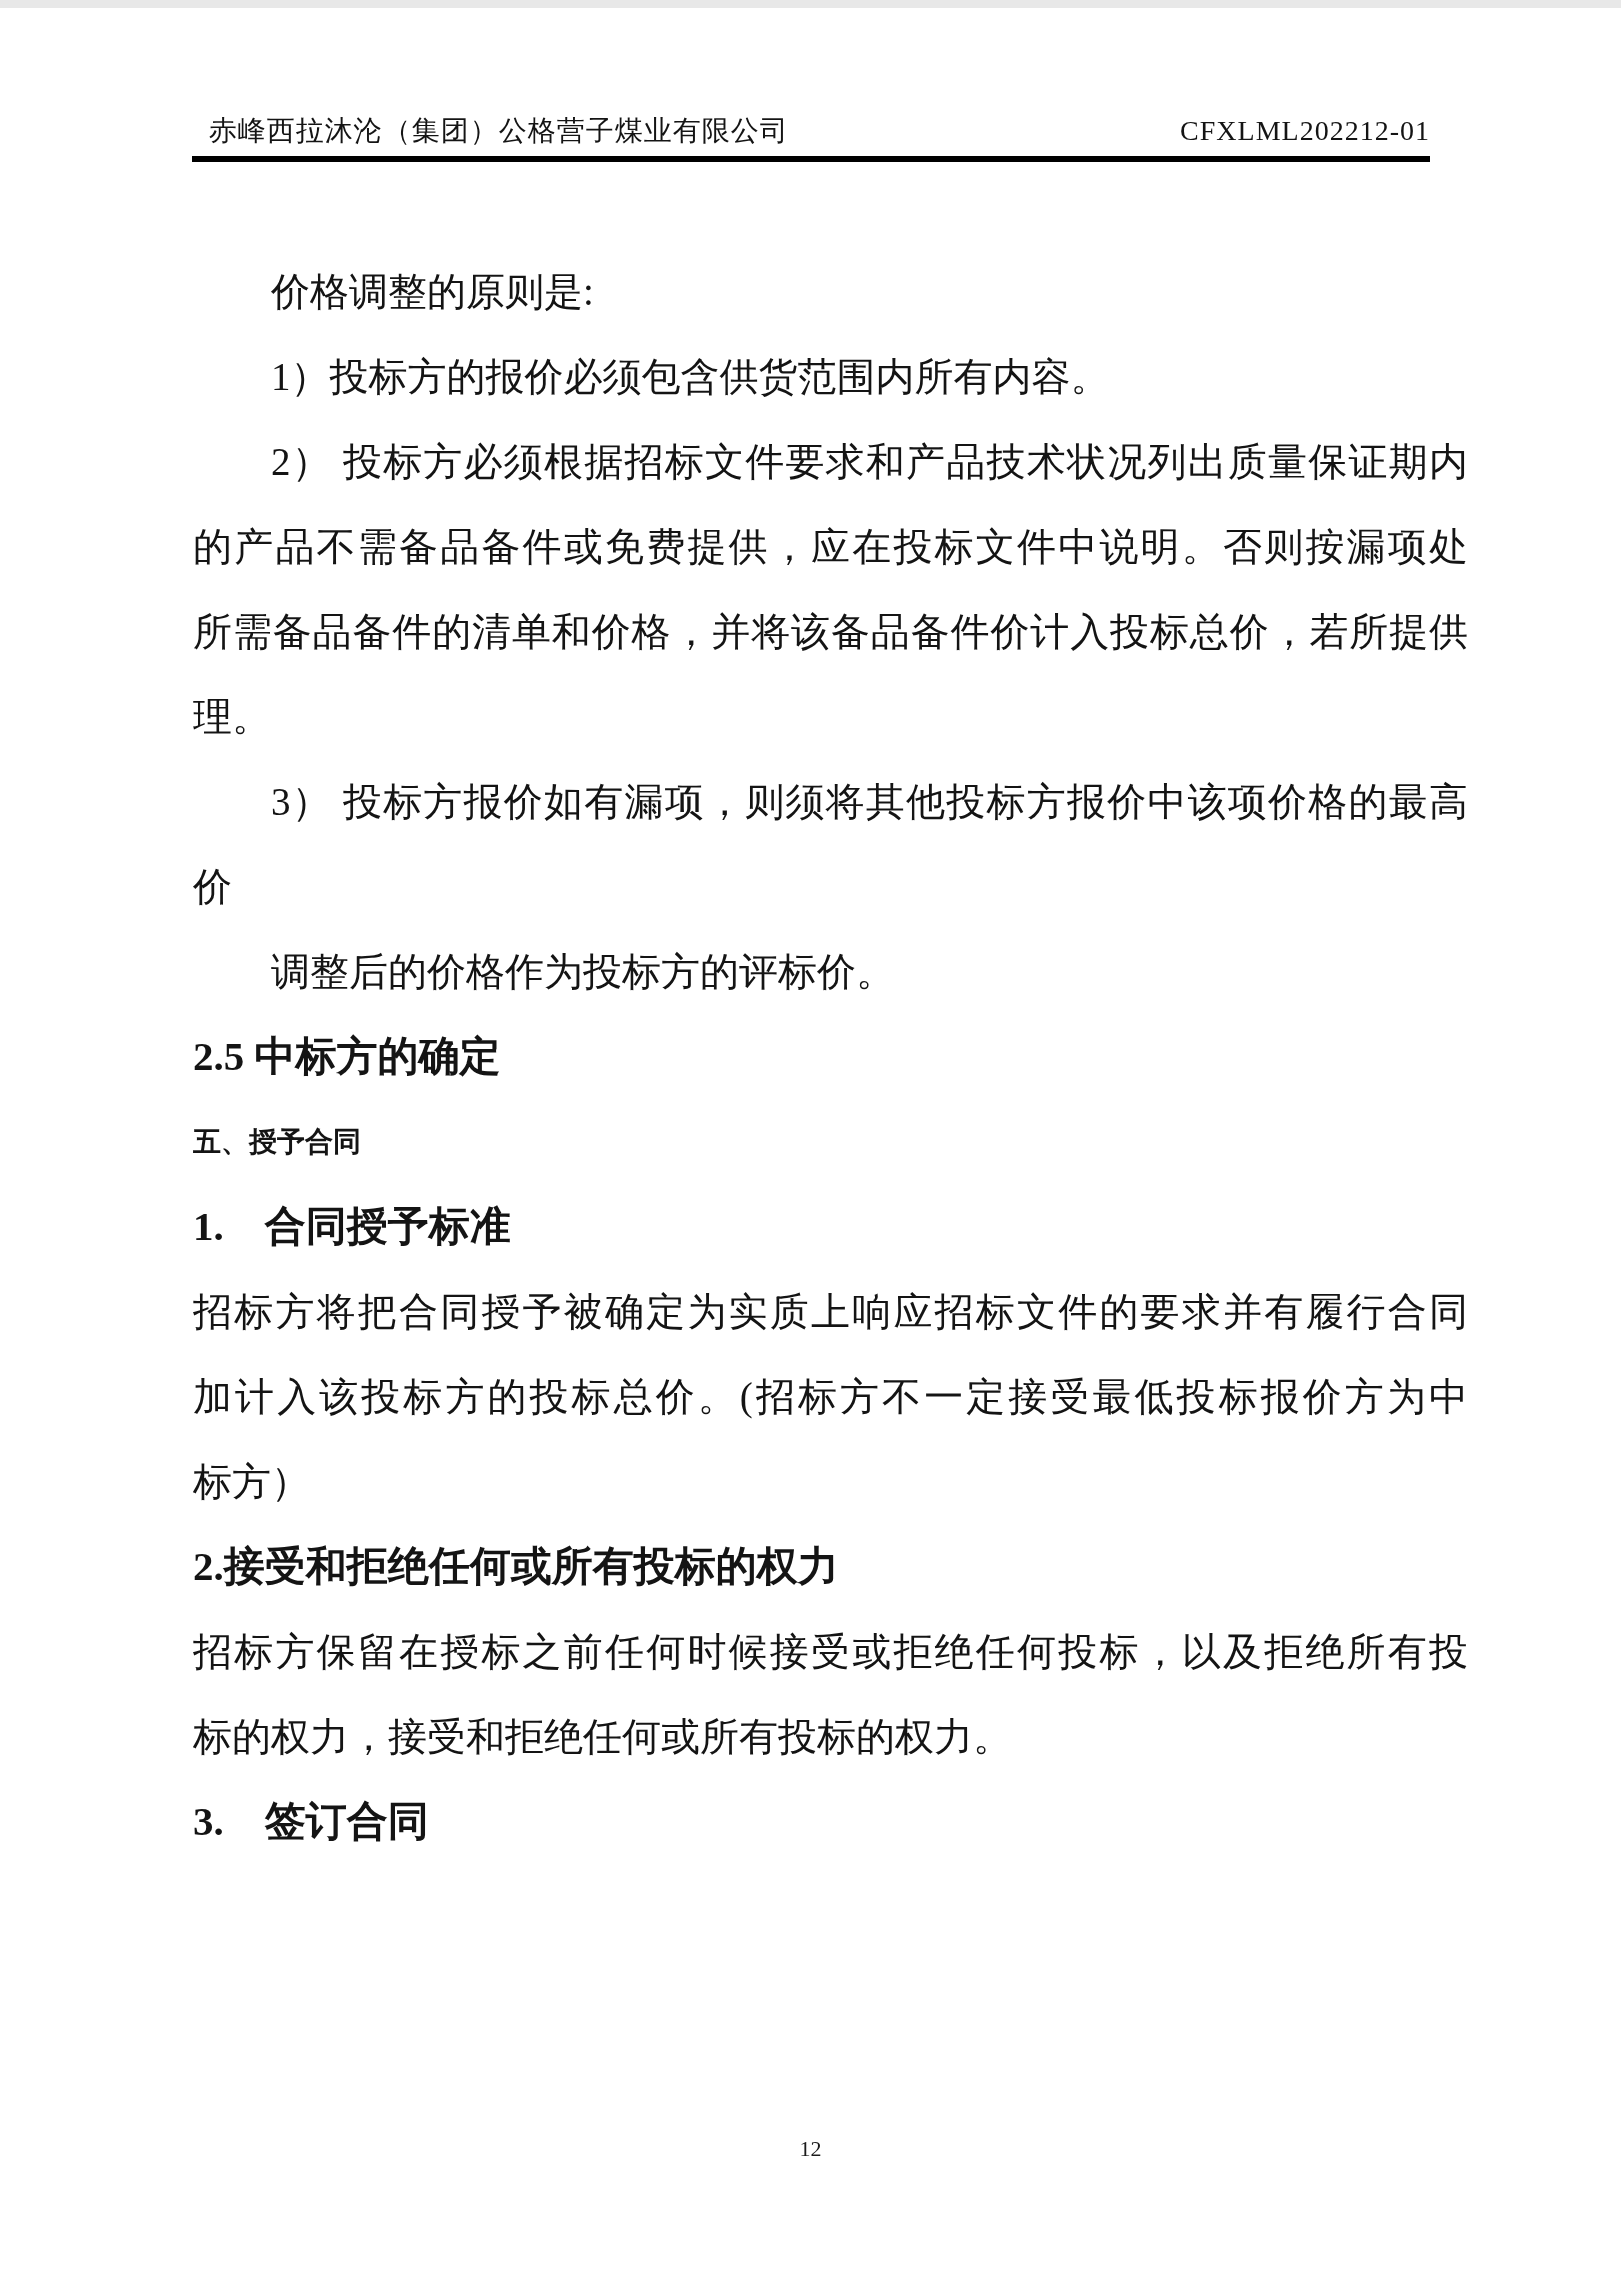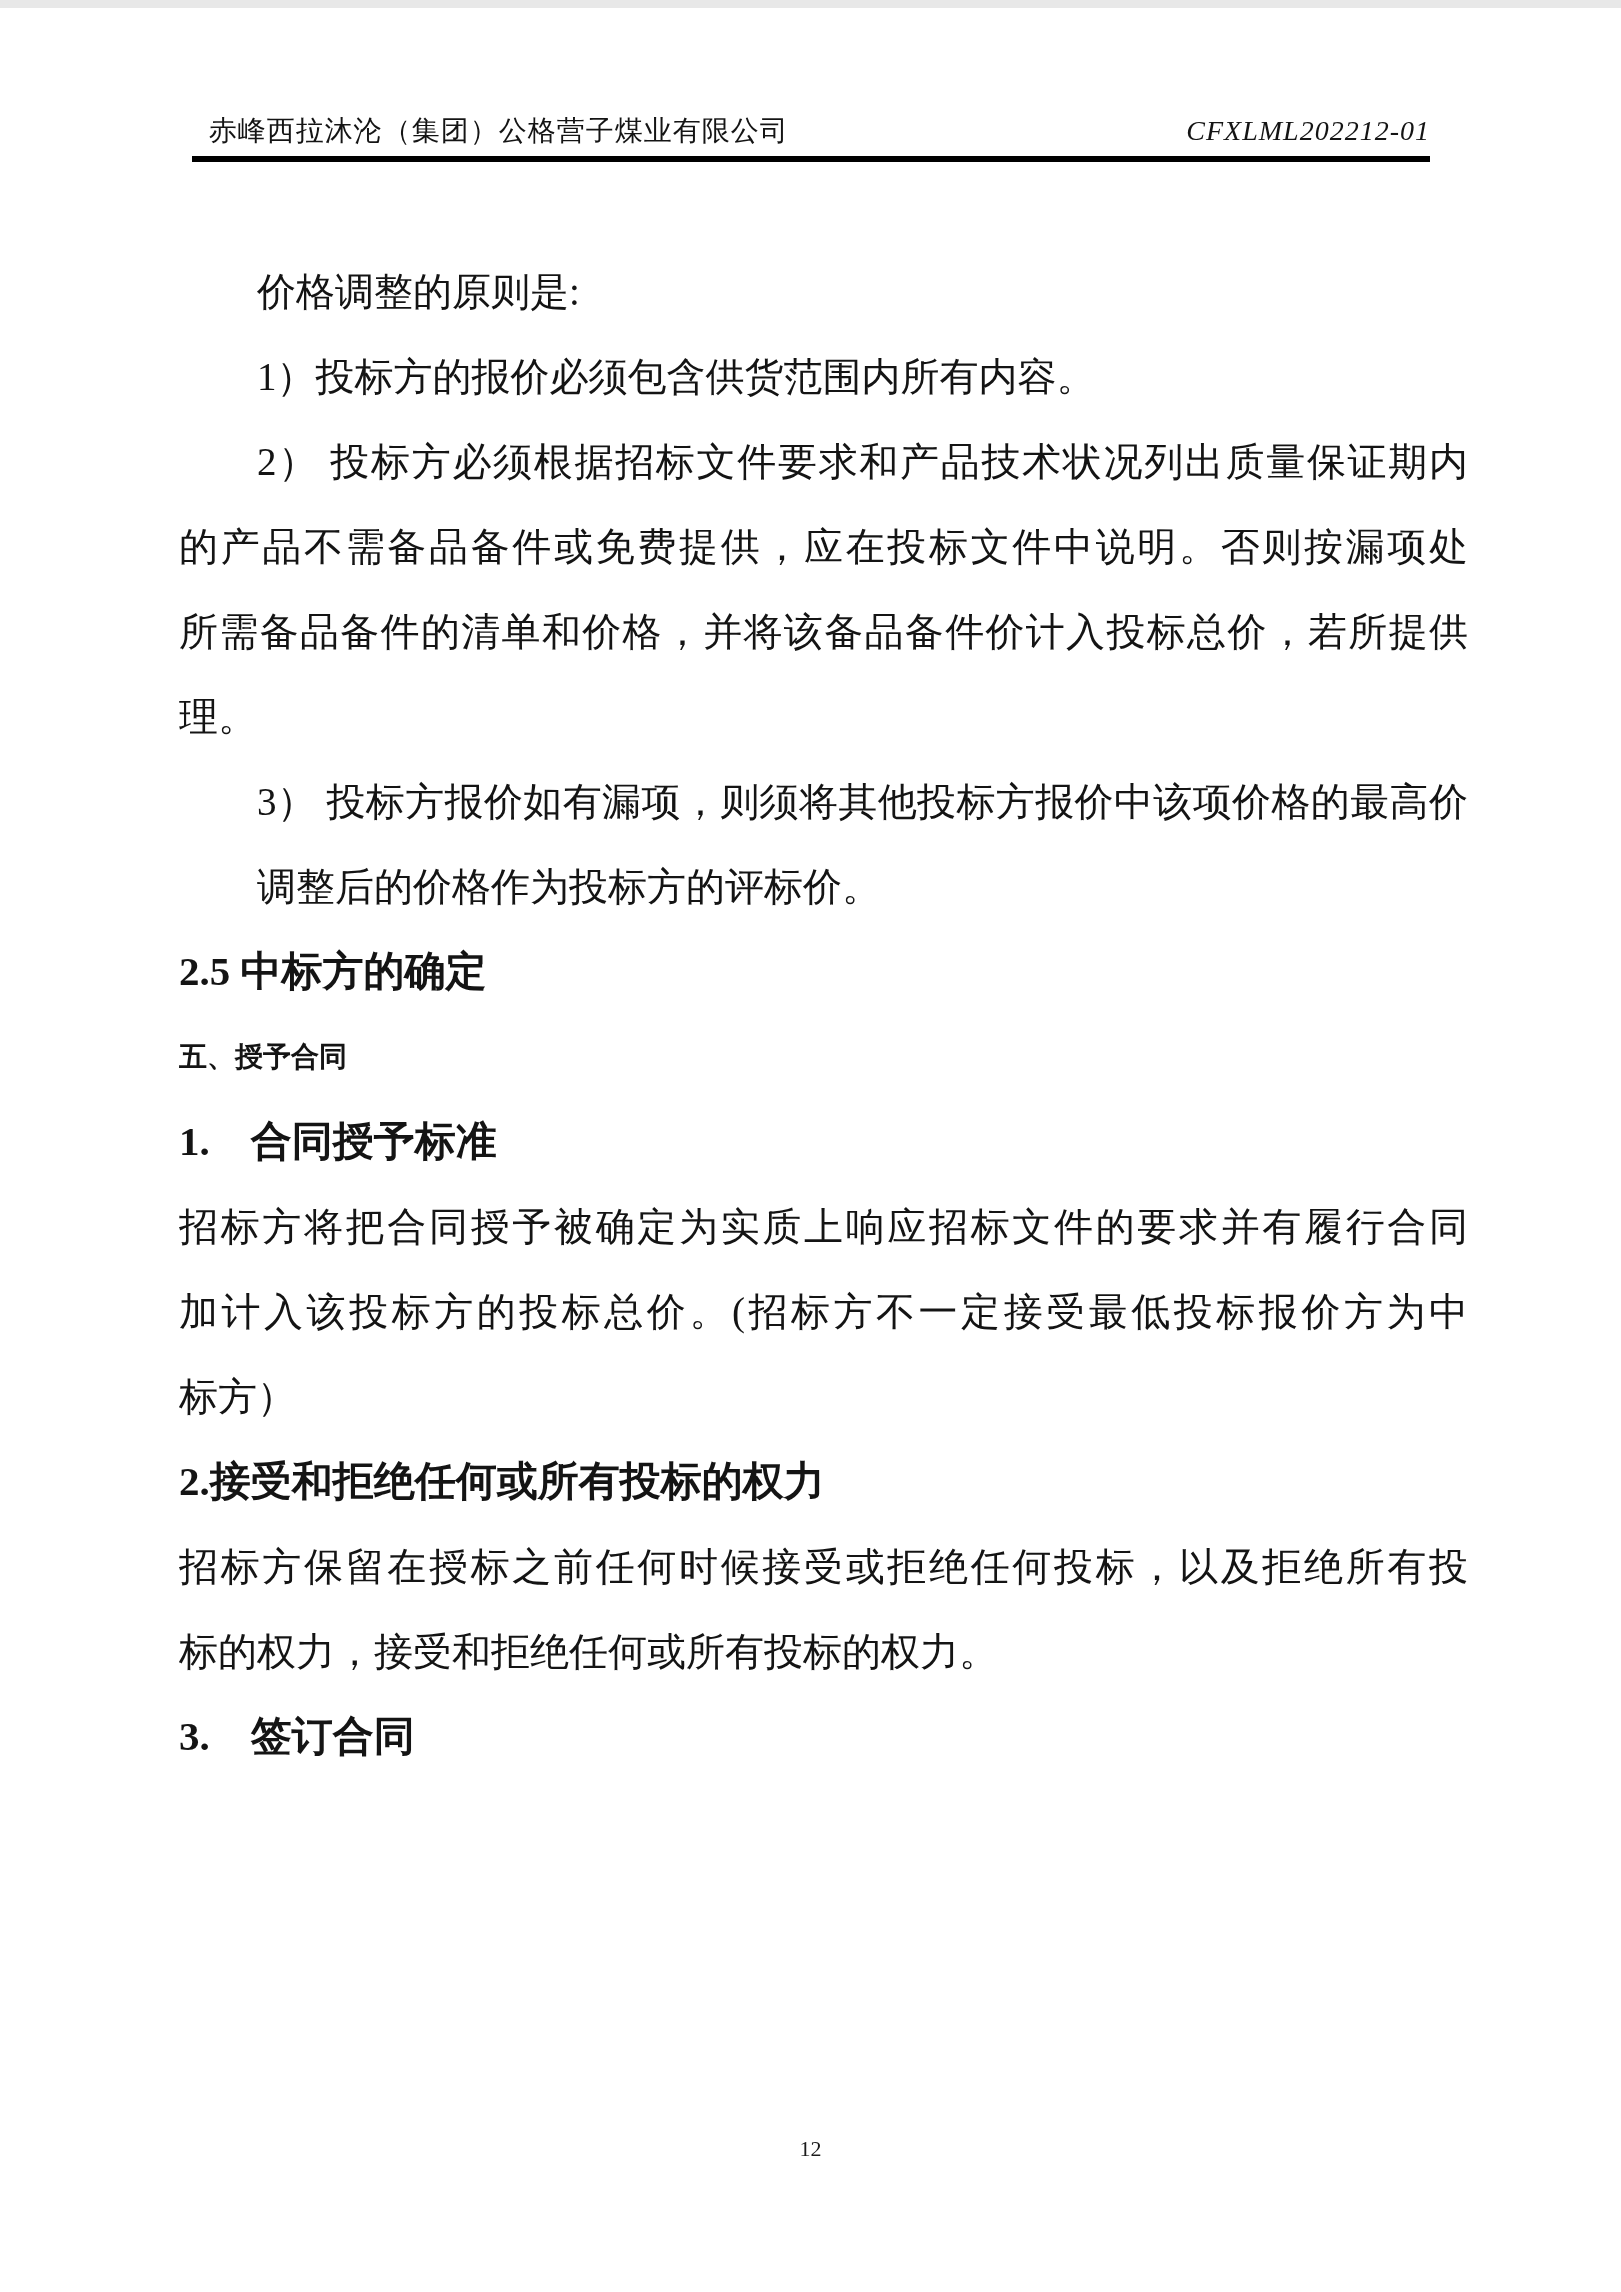--- a/index.html
+++ b/index.html
@@ -13,28 +13,28 @@
     overflow:hidden;
   }
   
   .hdr{
     position:absolute;top:100px;left:193px;right:191px;
     display:flex;justify-content:space-between;align-items:flex-end;
     font-size:28px;line-height:45px;
     white-space:nowrap;
   }
   .hdr-company{padding-left:15.7px;letter-spacing:1px;}
-  .hdr-docnum{letter-spacing:1px;font-style:italic;}
+  .hdr-docnum{letter-spacing:1px;}
   .hdr-rule{
     position:absolute;top:148px;left:192px;right:191px;
     height:5.9px;background:#000;
   }
   
   .doc{
-    position:absolute;top:0;left:179px;right:153px;
+    position:absolute;top:0;left:193px;right:153px;
     padding-top:241px;
     font-size:39px;line-height:85px;
   }
   .doc p{margin:0;}
   .ln{display:block;text-align:left;}
   .ln.fill{text-align:justify;text-align-last:justify;}
   .ind2{text-indent:78px;}
   .ind1{text-indent:37px;}
   .bind{margin-left:47px;}
   .h{font-weight:700;font-size:41px;line-height:85px;}

